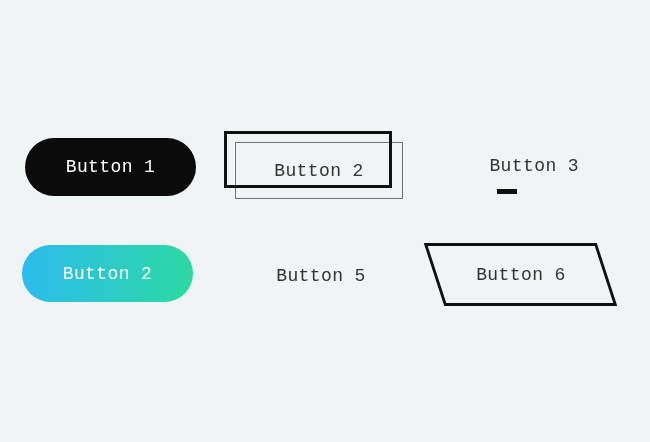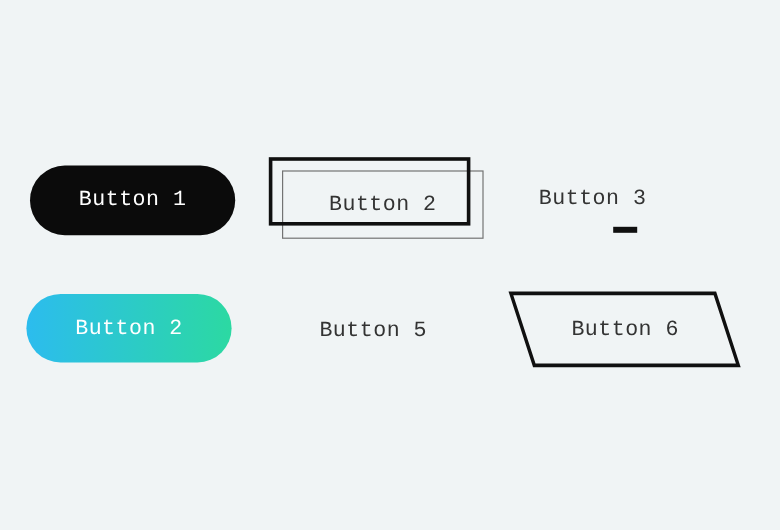--- a/index.html
+++ b/index.html
@@ -51,42 +51,42 @@
     content: "";
     position: absolute;
     left: -12px; top: -12px;
     width: 168px; height: 57px;
     box-sizing: border-box;
     border: 3px solid #101010;
     pointer-events: none;
   }
   
   .btn3 {
-    left: 449px; top: 156px;
+    left: 435px; top: 156px;
     width: 144px;
     display: block;
-    text-align: left;
+    text-align: right;
   }
   .btn3 .dash {
     display: block;
     width: 20px; height: 5px;
     background: #101010;
     margin: 13px auto 0 auto;
   }
   
   .btn4 {
     left: 22px; top: 245px;
     width: 171px; height: 57px;
     background: linear-gradient(to right, #2cbcee, #2cd9a2);
     color: #ffffff;
     border-radius: 29px;
   }
   
   .btn5 {
-    left: 239px; top: 266px;
+    left: 249px; top: 266px;
     width: 144px;
   }
   
   .btn6 {
     left: 434px; top: 243px;
     width: 173px; height: 63px;
     border: 3px solid #101010;
     transform: skewX(18deg);
   }
   .btn6 .unskew {

